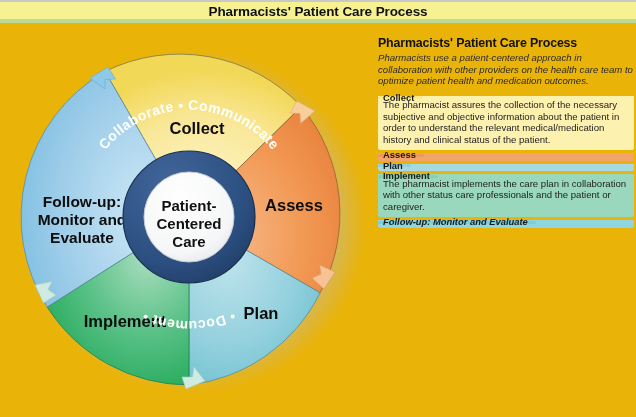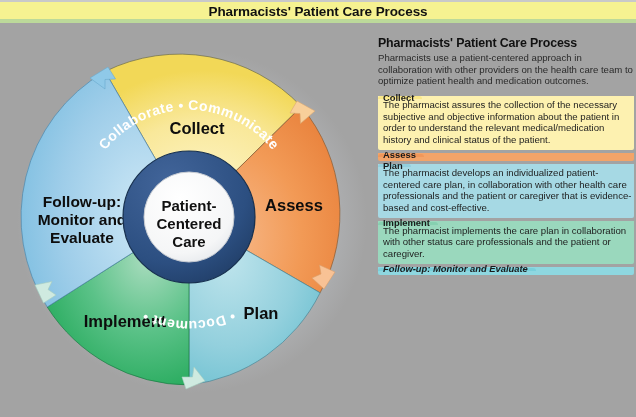--- a/index.html
+++ b/index.html
@@ -6,21 +6,21 @@
   html, body {
     margin: 0; padding: 0;
     width: 636px; height: 417px;
     background: #ffffff;
     font-family: "Liberation Sans", sans-serif;
     overflow: hidden;
   }
   #page {
     position: relative;
     width: 636px; height: 417px;
-    background: #a3a3a3;
+    background: #eab308;
     overflow: hidden;
   }
 
   
   #titlebar {
     position: absolute;
     left: 0; top: 0;
     width: 636px; height: 23px;
     background: #f6f291;
     border-top: 2px solid #c9c9c9;
@@ -75,20 +75,21 @@
     font-weight: bold;
     color: #111;
     margin: 0 0 2px 0;
     letter-spacing: -0.15px;
   }
   #intro-body {
     font-size: 9.6px;
     line-height: 11.6px;
     color: #2a2a2a;
     margin: 0;
+    font-style: italic;
   }
   #intro-lead {
     font-size: 9.6px;
     line-height: 11.6px;
     font-weight: bold;
     color: #111;
     margin: 9px 0 0 0;
   }
 
   #step-list { margin-top: 9px; }
@@ -267,21 +268,20 @@
       <div class="step-box c-assess">
         <div class="tab-row">
           <span class="step-tab">Assess</span>
         </div>
       </div>
 
       <div class="step-box c-plan">
         <div class="tab-row">
           <span class="step-tab">Plan</span>
         </div>
-        <p class="step-body">The pharmacist develops an individualized patient-centered care plan, in collaboration with other health care professionals and the patient or caregiver that is evidence-based and cost-effective.</p>
       </div>
 
       <div class="step-box c-implement">
         <div class="tab-row">
           <span class="step-tab">Implement</span>
         </div>
         <p class="step-body">The pharmacist implements the care plan in collaboration with other status care professionals and the patient or caregiver.</p>
       </div>
 
       <div class="step-box c-followup">

